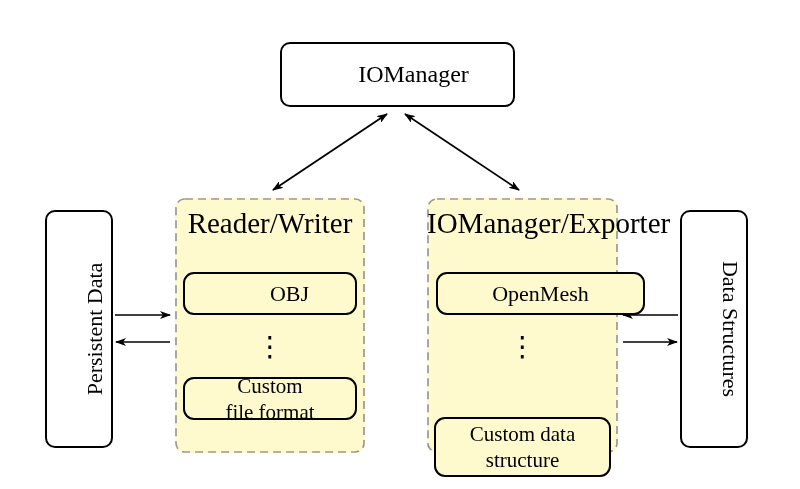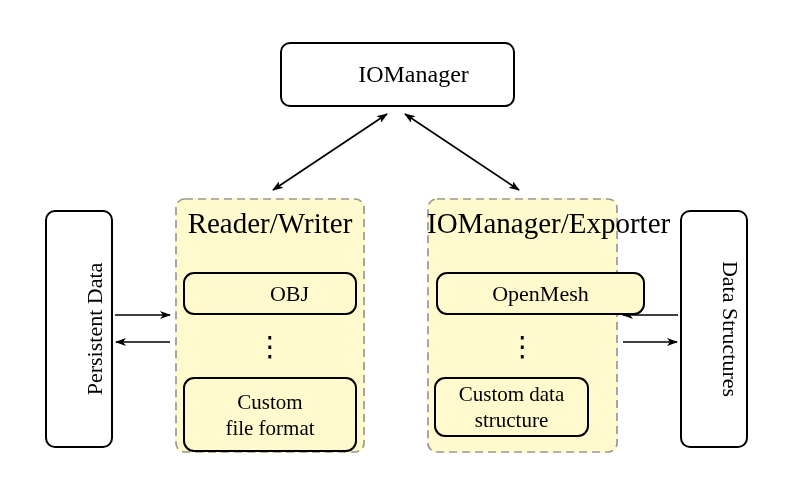--- a/index.html
+++ b/index.html
@@ -91,29 +91,29 @@
     border: 2.4px solid var(--node-border);
     border-radius: 11px;
     display: flex;
     align-items: center;
     justify-content: center;
     text-align: center;
     font-size: 22px;
   }
   .inner-top { top: 74px; height: 43px; }
   .inner-bottom {
-    top: 179px; height: 75px;
+    top: 179px; height: 43px;
     font-size: 21px;
     line-height: 26px;
     white-space: pre-line;
   }
   .group-rw .inner-top    { left: 8px; width: 174px; padding-left: 39px; }
   .group-rw .inner-bottom { left: 8px; width: 174px; }
   .group-ie .inner-top    { left: 9px; width: 209px; }
-  .group-ie .inner-bottom { left: 7px; width: 155px; height: 60px; }
+  .group-ie .inner-bottom { left: 7px; width: 177px; height: 60px; margin-top: 40px; }
   .dots {
     position: absolute;
     top: 133px;
     left: 0;
     width: 100%;
     height: 32px;
     display: flex;
     align-items: center;
     justify-content: center;
     font-size: 28px;

